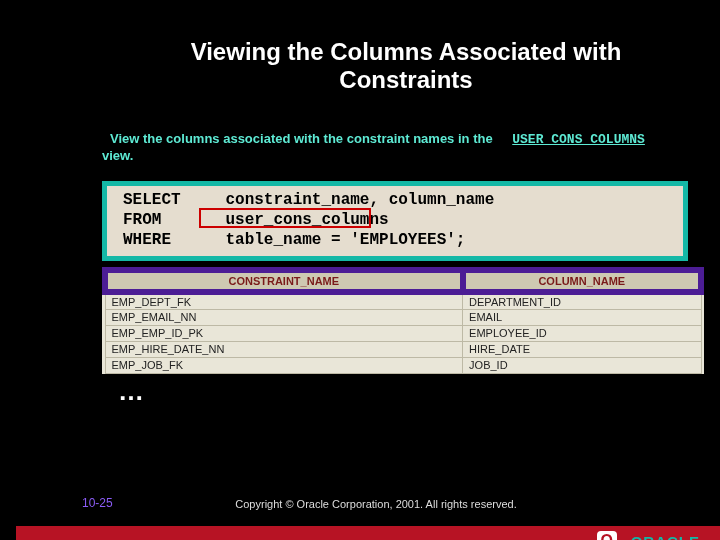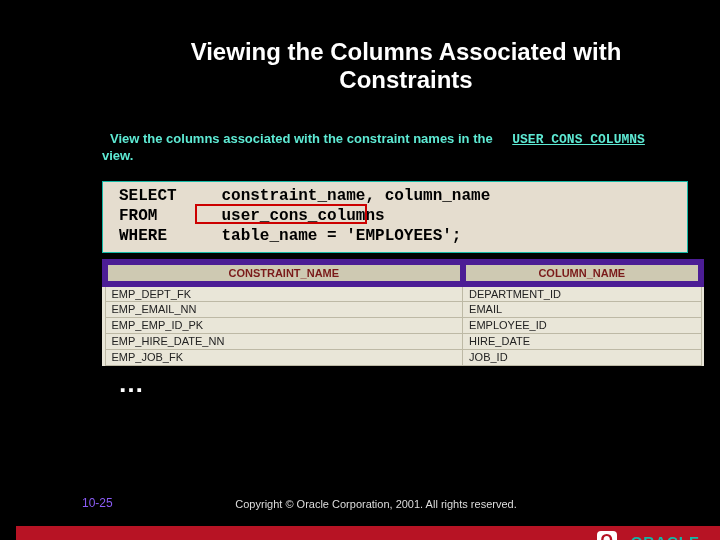--- a/index.html
+++ b/index.html
@@ -32,21 +32,21 @@
   }
   .subtitle .mono {
     font-family: "Courier New", monospace;
     font-weight: bold;
     text-decoration: underline;
   }
   
   .sql-block {
     margin: 4px 40px 0 78px;
     background: #e5ddcf;
-    border: 1px solid #14b8a6;
+    border: 5px solid #14b8a6;
     padding: 4px 8px 6px 8px;
     color: #000;
     font-family: "Courier New", monospace;
     font-size: 16px;
     font-weight: bold;
     line-height: 1.25;
     position: relative;
     white-space: pre;
   }
   .red-box {

